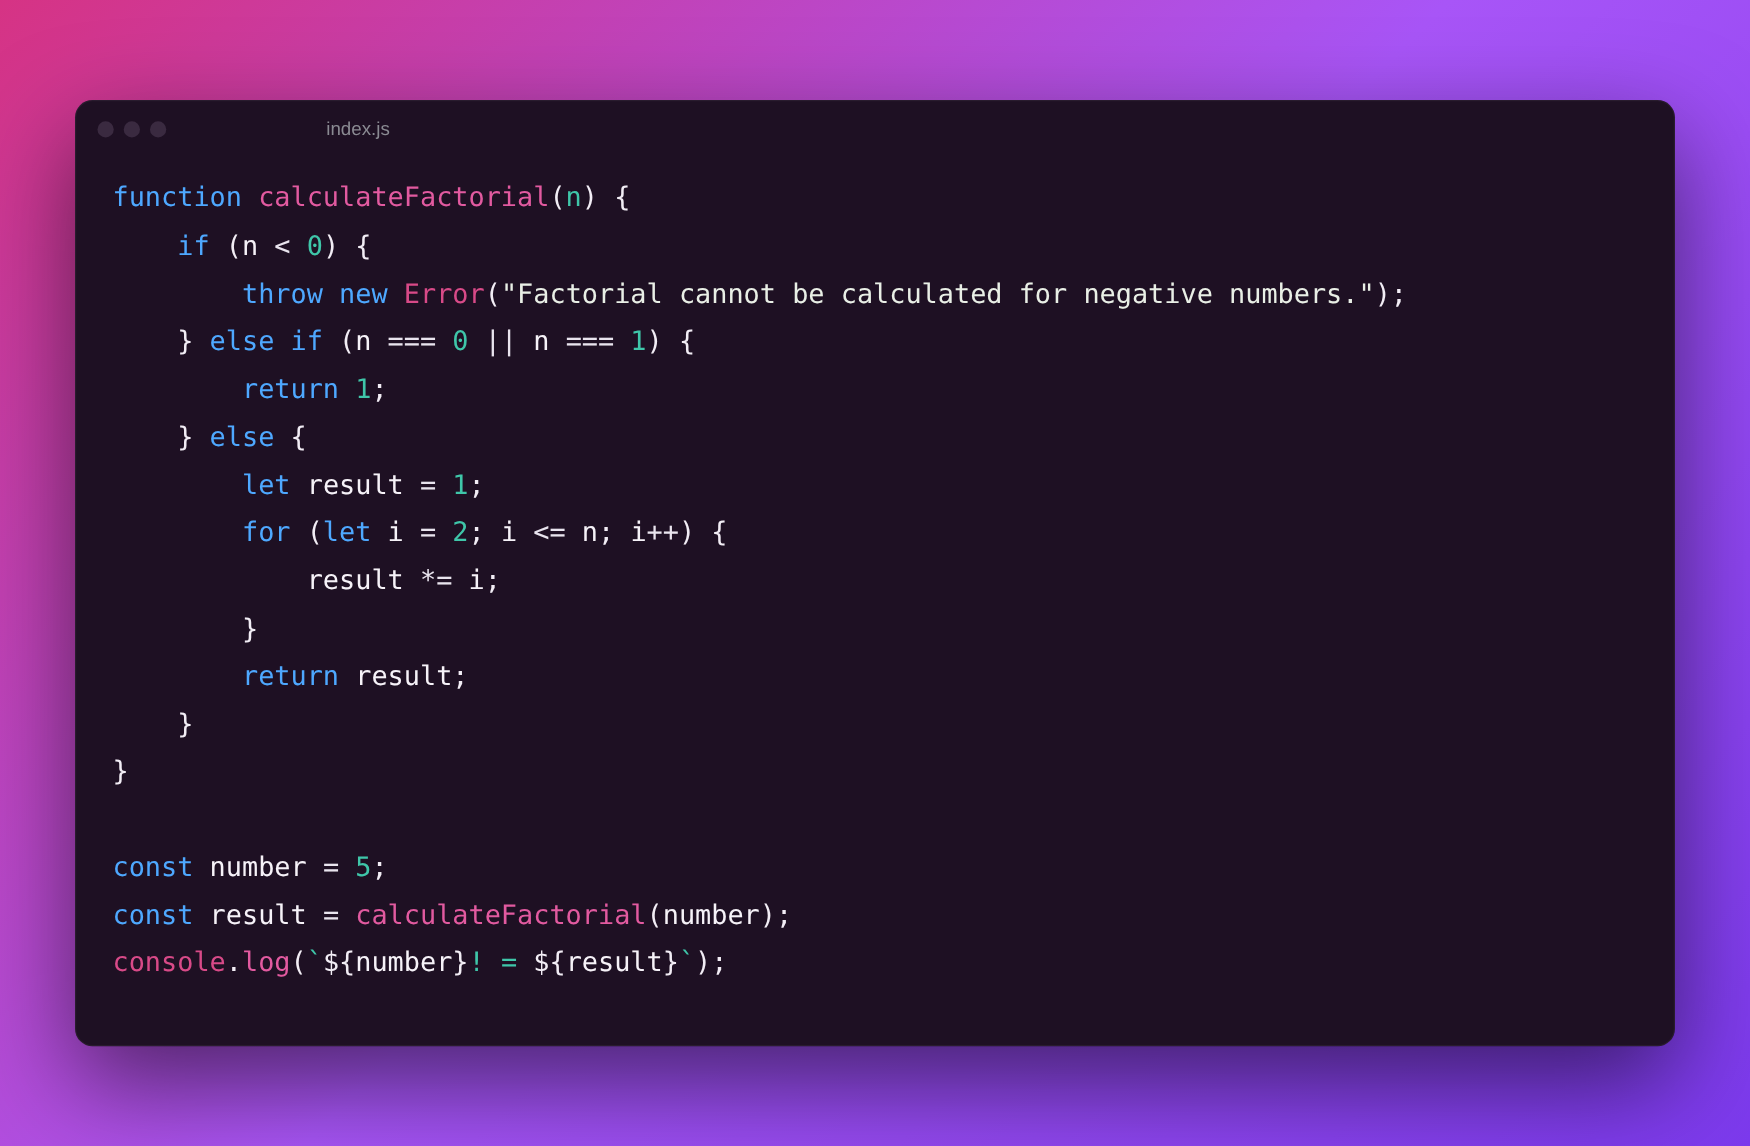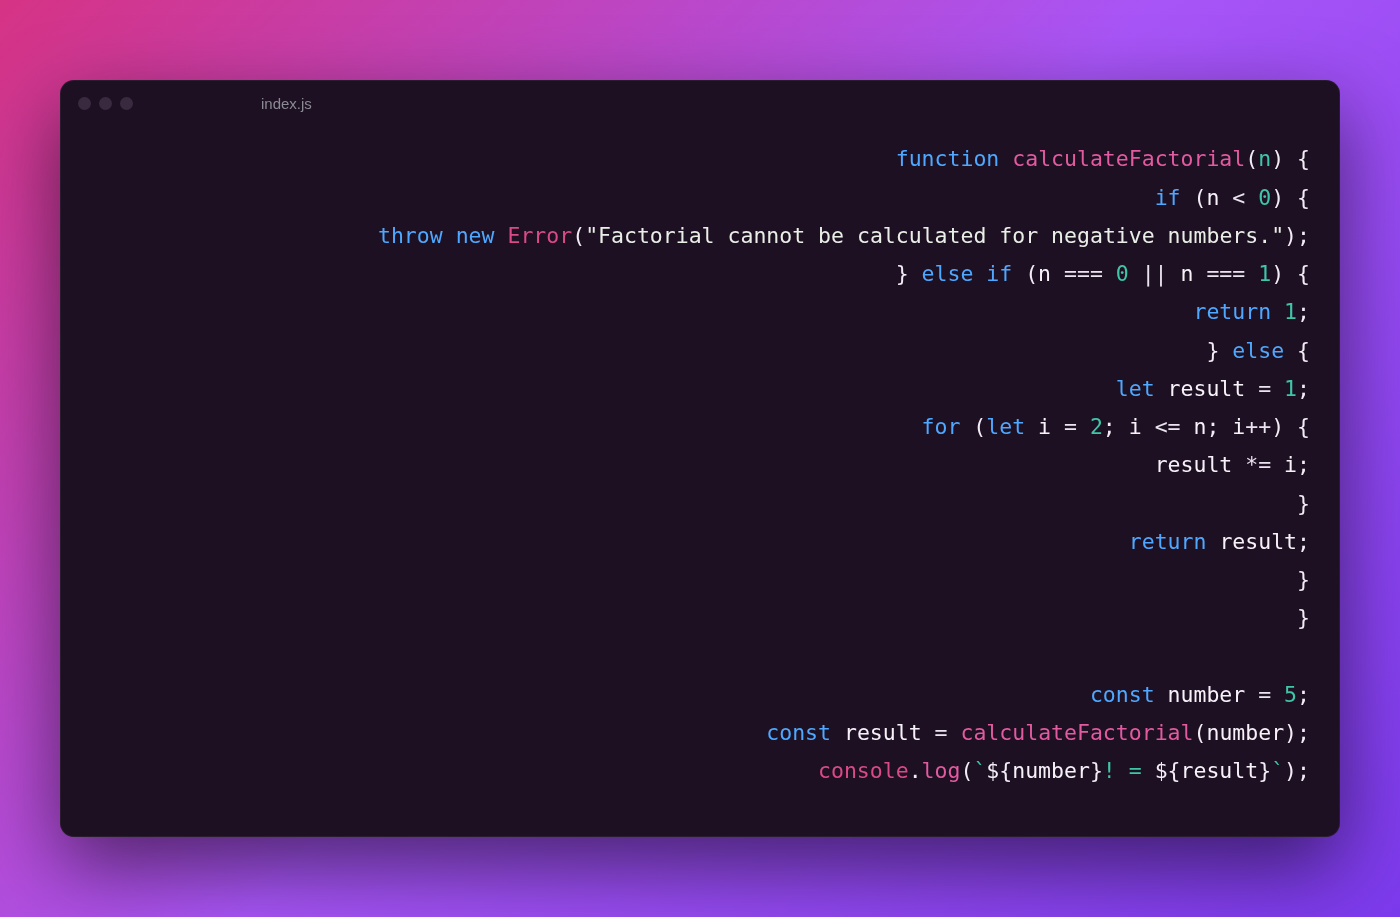--- a/index.html
+++ b/index.html
@@ -12,21 +12,20 @@
     align-items: center;
     justify-content: center;
     font-family: ui-monospace, "SF Mono", "Menlo", "Monaco", "Consolas", monospace;
   }
   .window {
     width: 1280px;
     background: #1e1023;
     border-radius: 14px;
     box-shadow: 0 30px 80px rgba(0,0,0,0.55), 0 0 0 1px rgba(255,255,255,0.05) inset;
     overflow: hidden;
-    text-align: right;
   }
   .titlebar {
     display: flex;
     align-items: center;
     height: 46px;
     padding: 0 18px;
     gap: 8px;
   }
   .traffic-lights {
     display: flex;
@@ -39,21 +38,21 @@
     border-radius: 50%;
     background: #3a2a40;
   }
   .filename {
     margin-left: 120px;
     color: #8a8a92;
     font-size: 15px;
     font-family: -apple-system, BlinkMacSystemFont, "Segoe UI", sans-serif;
   }
   .code {
-    padding: 14px 30px 46px 18px;
+    padding: 14px 30px 46px 30px;
     font-size: 21.5px;
     line-height: 1.78;
     white-space: pre;
     color: #f2edf5;
     font-weight: 500;
   }
   .kw   { color: #4ea8ff; }
   .fn   { color: #e25aa0; }
   .cls  { color: #d84a88; }
   .param{ color: #3fc6a9; }

